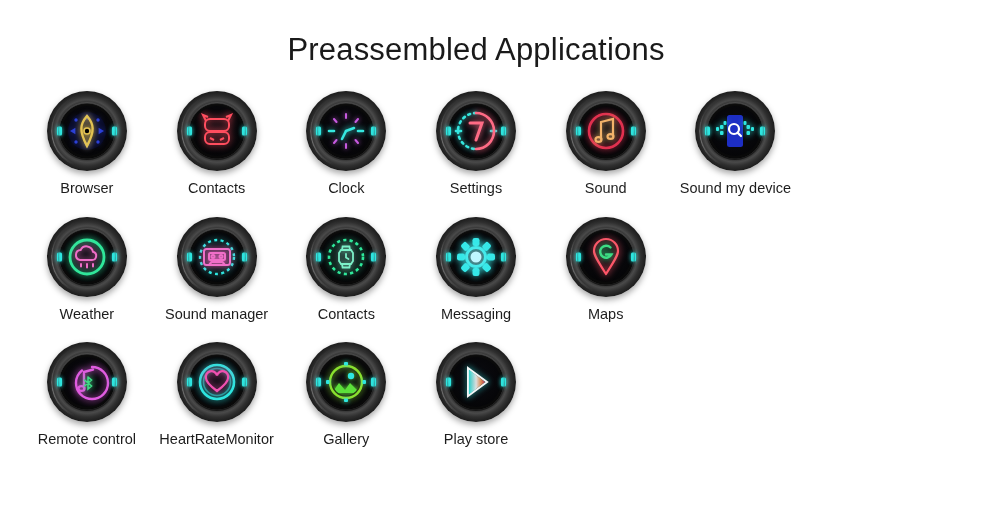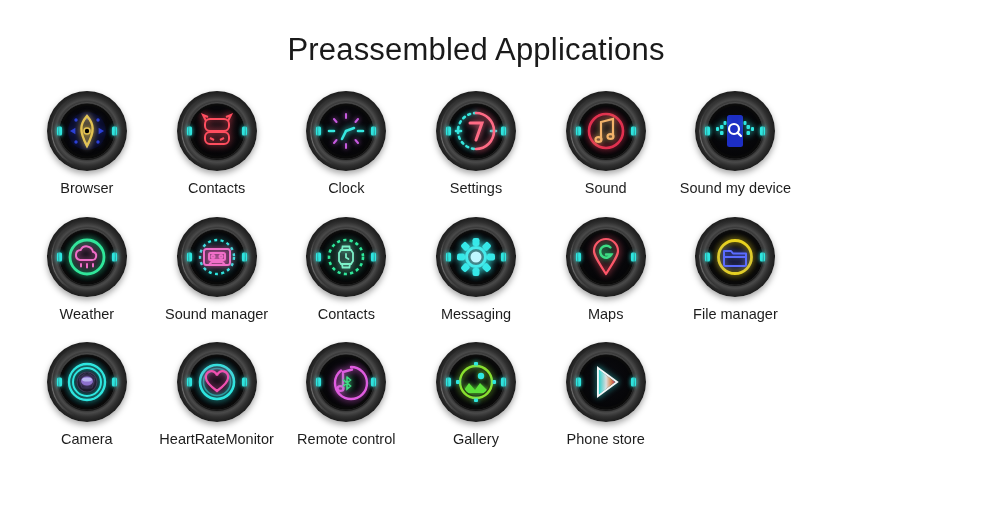--- a/index.html
+++ b/index.html
@@ -364,89 +364,54 @@
     <g style="filter:drop-shadow(0 0 3px #3ddc84)" fill="none" stroke="#3ddc84" stroke-width="2.4" stroke-linecap="round">
       <path d="M29.5 15.5 a6 6 0 1 0 1 7 h-5.5"></path>
     </g>
               </svg>
             </div>
             <span class="nub l"></span>
             <span class="nub r"></span>
           </div>
           <div class="app-label">Maps</div>
         </div>
-        <div class="app-cell">
-          <div class="bezel">
-            <div class="face">
-              <svg viewBox="0 0 50 50" xmlns="http://www.w3.org/2000/svg">
-    <circle cx="25" cy="25" r="16.5" fill="none" stroke="#e8d21f" stroke-width="2.8" style="filter:drop-shadow(0 0 3.5px #e8d21f)"></circle>
-    <g style="filter:drop-shadow(0 0 3px #5a6bff)" fill="none" stroke="#5a6bff" stroke-width="2" stroke-linejoin="round">
-      <path d="M14 19 h7 l2 2.5 h13 v11 a1.5 1.5 0 0 1 -1.5 1.5 h-19 a1.5 1.5 0 0 1 -1.5 -1.5 z"></path>
-      <line x1="14" y1="25" x2="36" y2="25"></line>
-    </g>
-              </svg>
-            </div>
-            <span class="nub l"></span>
-            <span class="nub r"></span>
-          </div>
-          <div class="app-label">File manager</div>
-        </div>
       </div>
     <div class="app-row" id="row-2">
-        <div class="app-cell">
-          <div class="bezel">
-            <div class="face">
-              <svg viewBox="0 0 50 50" xmlns="http://www.w3.org/2000/svg">
-    <circle cx="25" cy="25" r="18" fill="none" stroke="#2ee6e0" stroke-width="2.4" style="filter:drop-shadow(0 0 3.5px #2ee6e0)"></circle>
-    <circle cx="25" cy="25" r="14" fill="none" stroke="#2ee6e0" stroke-width="2" style="filter:drop-shadow(0 0 3px #2ee6e0)"></circle>
-    <circle cx="25" cy="25" r="10" fill="#15151f" stroke="#3a3a52" stroke-width="1.2"></circle>
-    <g stroke="#2c2c42" stroke-width="1" fill="none">
-      <path d="M25 15 L33 21 M33 21 L30 31 M30 31 L20 31 M20 31 L17 21 M17 21 L25 15"></path>
-    </g>
-    <ellipse cx="25" cy="24" rx="6" ry="4.5" fill="#9b7ce0" opacity=".9" style="filter:drop-shadow(0 0 3px #9b7ce0)"></ellipse>
-    <ellipse cx="25" cy="22.5" rx="5" ry="2" fill="#cfd4ff" opacity=".7"></ellipse>
-              </svg>
-            </div>
-            <span class="nub l"></span>
-            <span class="nub r"></span>
-          </div>
-          <div class="app-label">Camera</div>
-        </div>
-        <div class="app-cell">
-          <div class="bezel">
-            <div class="face">
-              <svg viewBox="0 0 50 50" xmlns="http://www.w3.org/2000/svg">
-    <circle cx="25" cy="25" r="17" fill="none" stroke="#2ee6e0" stroke-width="2.6" style="filter:drop-shadow(0 0 3.5px #2ee6e0)"></circle>
-    <circle cx="25" cy="25" r="13.5" fill="none" stroke="#2ee6e0" stroke-width="1.6" opacity=".6" style="filter:drop-shadow(0 0 2px #2ee6e0)"></circle>
-    <path d="M25 34 C17 28 14 24.5 14 21.2 A5.2 5.2 0 0 1 25 18.5 A5.2 5.2 0 0 1 36 21.2 C36 24.5 33 28 25 34 Z" fill="none" stroke="#f050b0" stroke-width="2.2" style="filter:drop-shadow(0 0 3.5px #f050b0)"></path>
-              </svg>
-            </div>
-            <span class="nub l"></span>
-            <span class="nub r"></span>
-          </div>
-          <div class="app-label">HeartRateMonitor</div>
-        </div>
         <div class="app-cell">
           <div class="bezel">
             <div class="face">
               <svg viewBox="0 0 50 50" xmlns="http://www.w3.org/2000/svg">
     <g style="filter:drop-shadow(0 0 3.5px #e05ce0)" fill="none" stroke="#e05ce0" stroke-width="2.4" stroke-linecap="round">
       <path d="M30 10 A16 16 0 1 1 14 26 A16 16 0 0 1 20 13.5"></path>
       <path d="M22 31 V15 l9 -2.5"></path>
       <ellipse cx="19.5" cy="31.5" rx="3" ry="2.4"></ellipse>
     </g>
     <g style="filter:drop-shadow(0 0 3px #3ddc84)" fill="none" stroke="#3ddc84" stroke-width="1.6" stroke-linecap="round">
       <path d="M26 20 l3.5 3 -7 6 M22.5 23 l7 6 -3.5 3 V20"></path>
     </g>
               </svg>
             </div>
             <span class="nub l"></span>
             <span class="nub r"></span>
           </div>
           <div class="app-label">Remote control</div>
+        </div>
+        <div class="app-cell">
+          <div class="bezel">
+            <div class="face">
+              <svg viewBox="0 0 50 50" xmlns="http://www.w3.org/2000/svg">
+    <circle cx="25" cy="25" r="17" fill="none" stroke="#2ee6e0" stroke-width="2.6" style="filter:drop-shadow(0 0 3.5px #2ee6e0)"></circle>
+    <circle cx="25" cy="25" r="13.5" fill="none" stroke="#2ee6e0" stroke-width="1.6" opacity=".6" style="filter:drop-shadow(0 0 2px #2ee6e0)"></circle>
+    <path d="M25 34 C17 28 14 24.5 14 21.2 A5.2 5.2 0 0 1 25 18.5 A5.2 5.2 0 0 1 36 21.2 C36 24.5 33 28 25 34 Z" fill="none" stroke="#f050b0" stroke-width="2.2" style="filter:drop-shadow(0 0 3.5px #f050b0)"></path>
+              </svg>
+            </div>
+            <span class="nub l"></span>
+            <span class="nub r"></span>
+          </div>
+          <div class="app-label">HeartRateMonitor</div>
         </div>
         <div class="app-cell">
           <div class="bezel">
             <div class="face">
               <svg viewBox="0 0 50 50" xmlns="http://www.w3.org/2000/svg">
     <circle cx="25" cy="25" r="16" fill="none" stroke="#8ae02e" stroke-width="2.4" style="filter:drop-shadow(0 0 3.5px #8ae02e)"></circle>
     <g fill="#2ee6e0" style="filter:drop-shadow(0 0 2.5px #2ee6e0)">
       <rect x="23" y="5" width="4" height="3.5" rx="1"></rect>
                   <rect x="23" y="41.5" width="4" height="3.5" rx="1"></rect>
       <rect x="5" y="23" width="3.5" height="4" rx="1"></rect>
@@ -478,18 +443,18 @@
                     <stop offset="45%" stop-color="#ffffff"></stop>
       <stop offset="75%" stop-color="#ff9a5a"></stop>
                     <stop offset="100%" stop-color="#e0305a"></stop>
     </linearGradient>
                 </defs>
               </svg>
             </div>
             <span class="nub l"></span>
             <span class="nub r"></span>
           </div>
-          <div class="app-label">Phone store</div>
+          <div class="app-label">Play store</div>
         </div>
       </div>
   </div>
 
 </div>
 
 </body></html>

